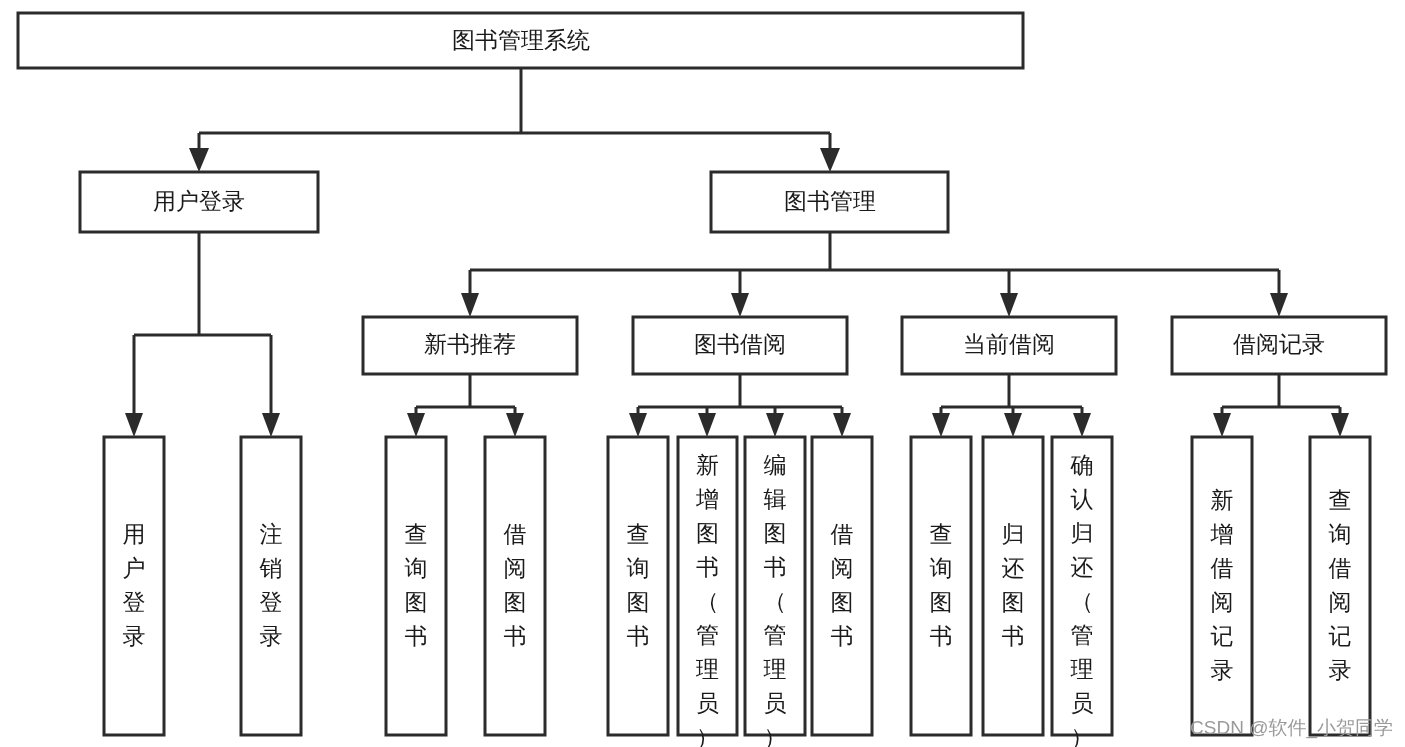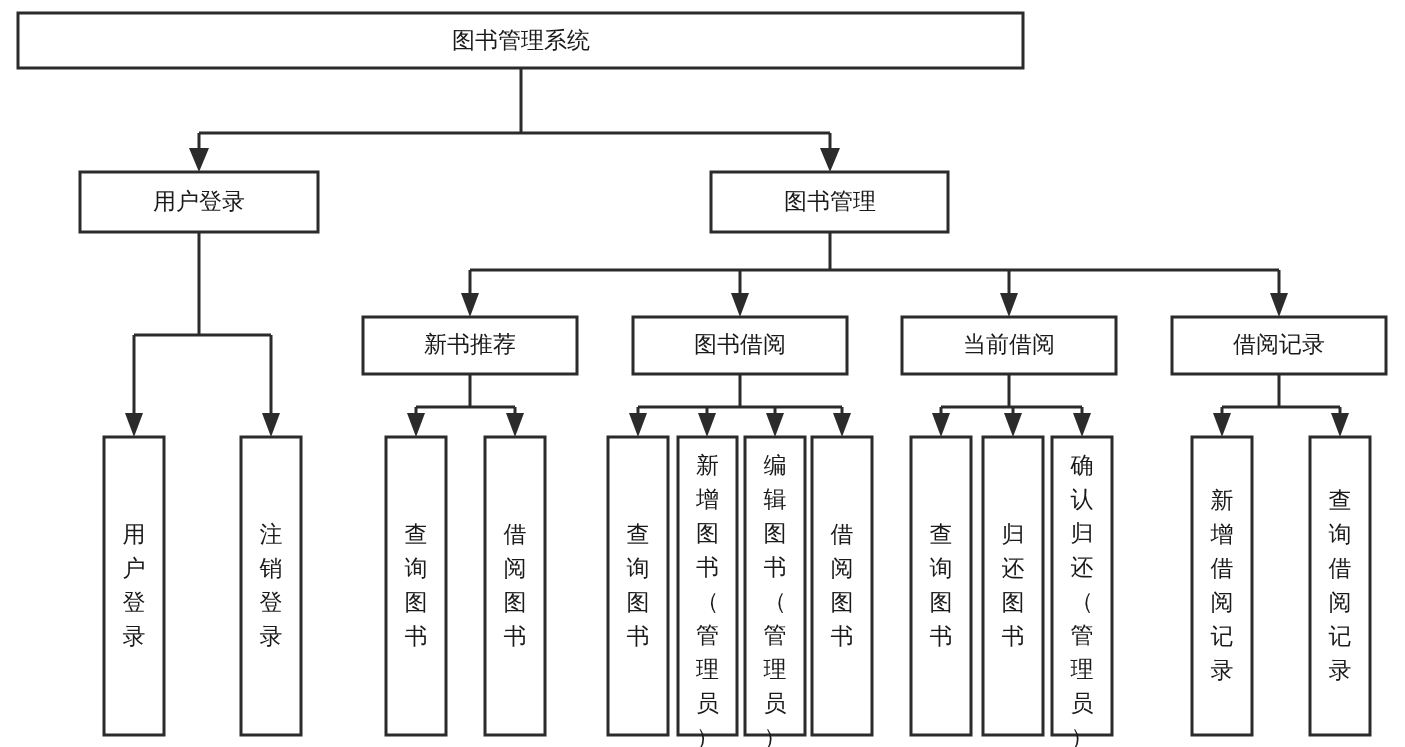--- a/index.html
+++ b/index.html
@@ -221,14 +221,15 @@
         <text class="node-label-vertical" x="775" y="473.48" font-size="23"><tspan x="775">编</tspan><tspan x="775" dy="34">辑</tspan><tspan x="775" dy="34">图</tspan><tspan x="775" dy="34">书</tspan><tspan x="775" dy="34" dx="0">（</tspan><tspan x="775" dy="34">管</tspan><tspan x="775" dy="34">理</tspan><tspan x="775" dy="34">员</tspan><tspan x="775" dy="34" dx="0">）</tspan></text>
         <text class="node-label-vertical" x="842" y="542.48" font-size="23"><tspan x="842">借</tspan><tspan x="842" dy="34">阅</tspan><tspan x="842" dy="34">图</tspan><tspan x="842" dy="34">书</tspan></text>
         <text class="node-label-vertical" x="941" y="542.48" font-size="23"><tspan x="941">查</tspan><tspan x="941" dy="34">询</tspan><tspan x="941" dy="34">图</tspan><tspan x="941" dy="34">书</tspan></text>
         <text class="node-label-vertical" x="1013" y="542.48" font-size="23"><tspan x="1013">归</tspan><tspan x="1013" dy="34">还</tspan><tspan x="1013" dy="34">图</tspan><tspan x="1013" dy="34">书</tspan></text>
         <text class="node-label-vertical" x="1082" y="473.48" font-size="23"><tspan x="1082">确</tspan><tspan x="1082" dy="34">认</tspan><tspan x="1082" dy="34">归</tspan><tspan x="1082" dy="34">还</tspan><tspan x="1082" dy="34" dx="0">（</tspan><tspan x="1082" dy="34">管</tspan><tspan x="1082" dy="34">理</tspan><tspan x="1082" dy="34">员</tspan><tspan x="1082" dy="34" dx="0">）</tspan></text>
         <text class="node-label-vertical" x="1222" y="508.48" font-size="23"><tspan x="1222">新</tspan><tspan x="1222" dy="34">增</tspan><tspan x="1222" dy="34">借</tspan><tspan x="1222" dy="34">阅</tspan><tspan x="1222" dy="34">记</tspan><tspan x="1222" dy="34">录</tspan></text>
         <text class="node-label-vertical" x="1340" y="508.48" font-size="23"><tspan x="1340">查</tspan><tspan x="1340" dy="34">询</tspan><tspan x="1340" dy="34">借</tspan><tspan x="1340" dy="34">阅</tspan><tspan x="1340" dy="34">记</tspan><tspan x="1340" dy="34">录</tspan></text>
       </g>
   </svg>
 
+  <div class="watermark-text">CSDN @软件_小贺同学</div>
 
 </div>
 
 </body></html>

